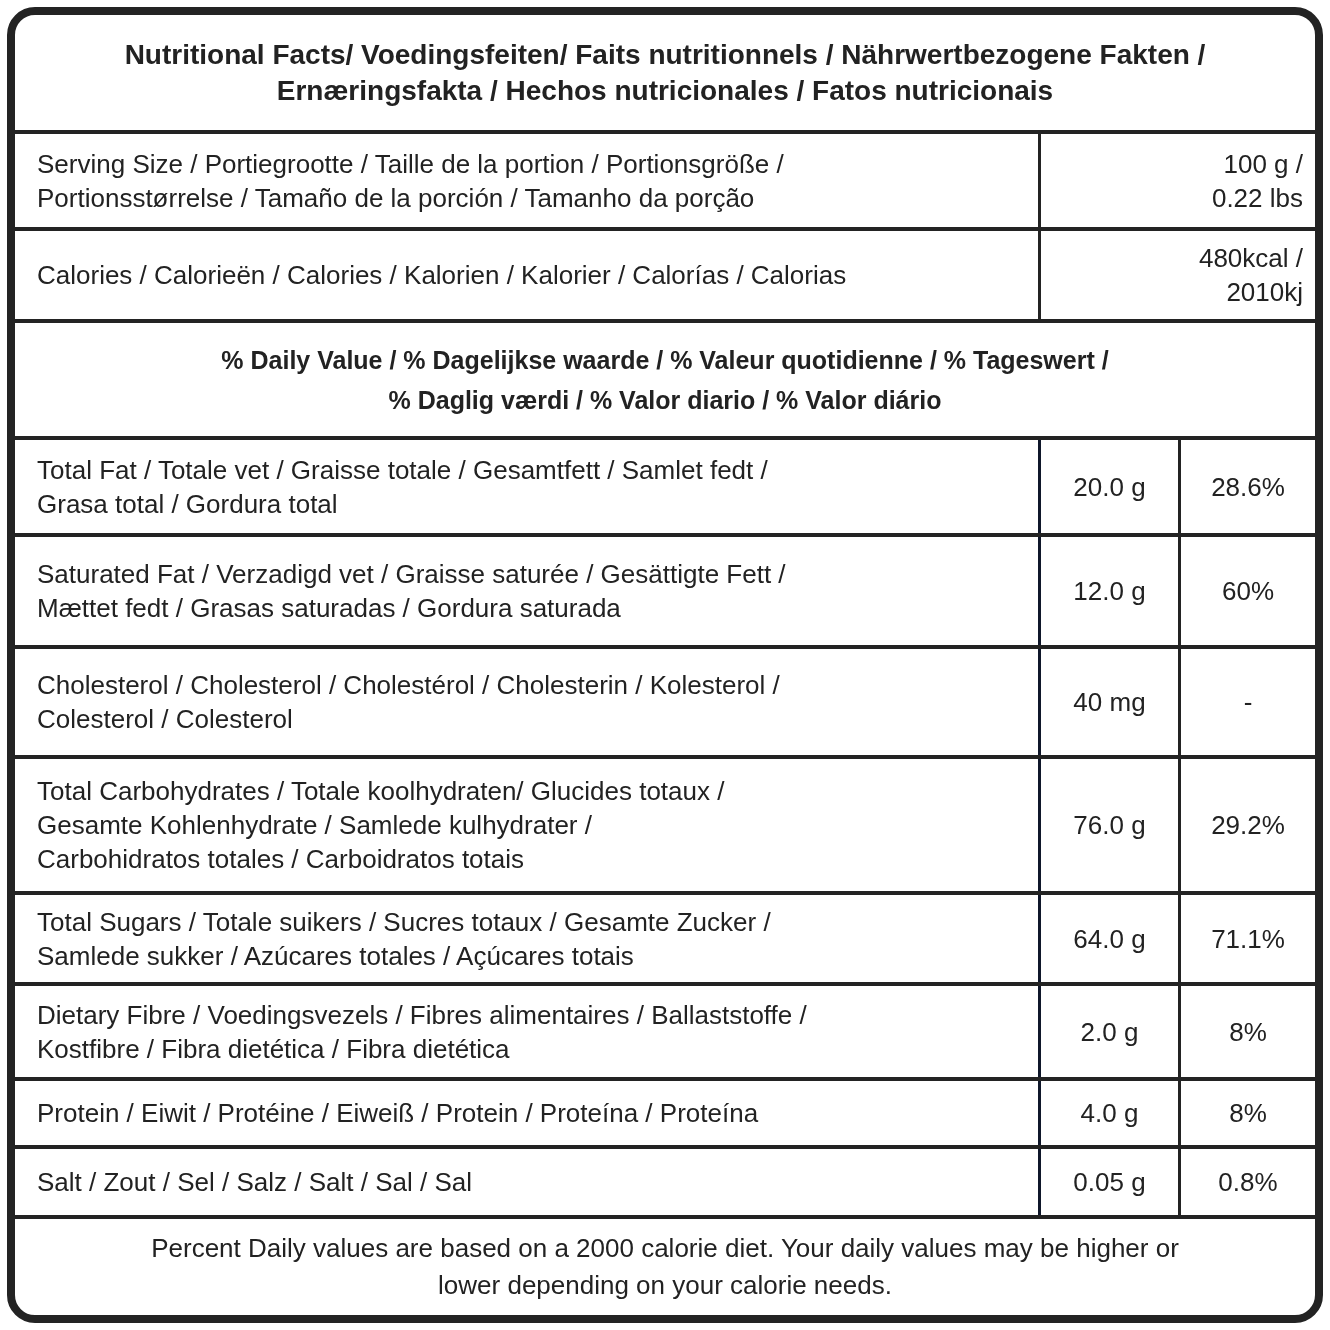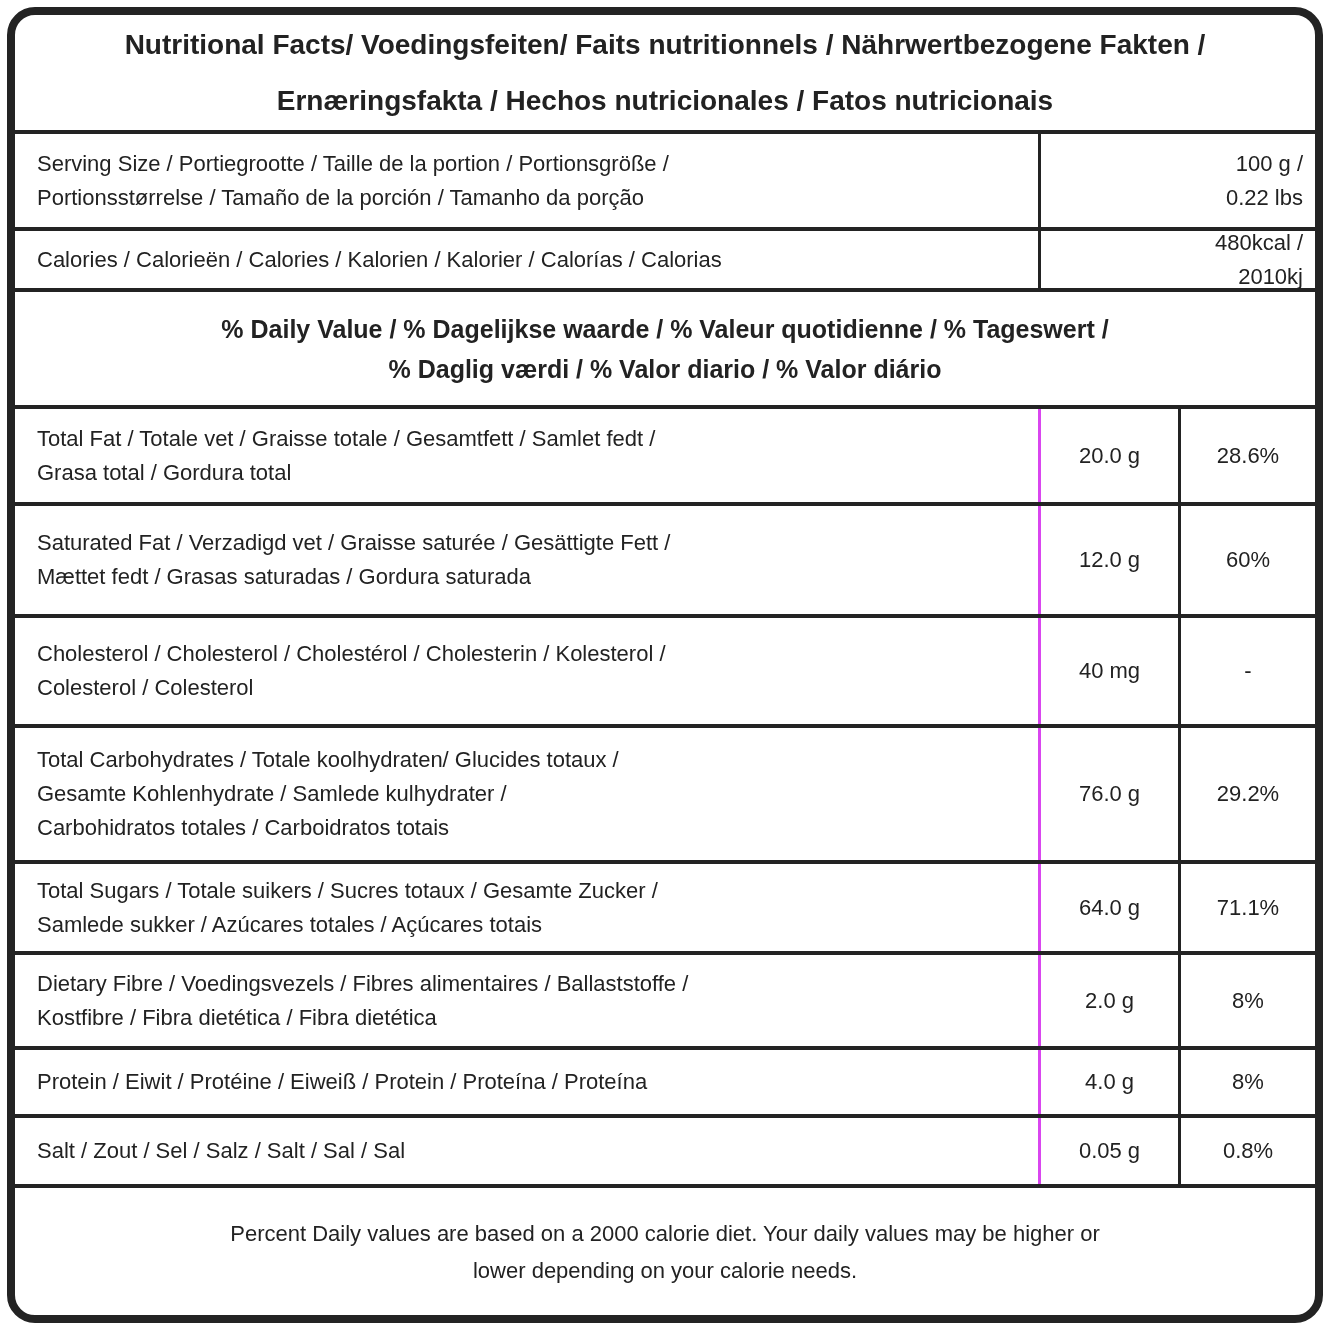--- a/index.html
+++ b/index.html
@@ -24,66 +24,66 @@
     display: flex;
     flex-shrink: 0;
     border-top: 4px solid #232323;
     align-items: stretch;
   }
   .row.first { border-top: none; }
   .cell {
     display: flex;
     align-items: center;
     white-space: pre-line;
-    font-size: 22px;
+    font-size: 26px;
     line-height: 34px;
   }
   .label-cell {
     flex: 1 1 auto;
     justify-content: flex-start;
     text-align: left;
     padding: 6px 8px 6px 22px;
   }
   .value-cell {
     width: 277px;
     flex-shrink: 0;
     border-left: 3px solid #232323;
     justify-content: flex-end;
     text-align: right;
     padding: 4px 12px 4px 6px;
   }
   .amount-cell {
     width: 140px;
     flex-shrink: 0;
-    border-left: 3px solid #d946ef;
+    border-left: 3px solid #0f172a;
     justify-content: center;
     text-align: center;
     padding: 4px 16px;
   }
   .percent-cell {
     width: 137px;
     flex-shrink: 0;
     border-left: 3px solid #232323;
     justify-content: center;
     text-align: center;
     padding: 0 4px;
   }
   .full-cell {
     flex: 1 1 auto;
     justify-content: center;
     text-align: center;
     padding: 6px 10px;
   }
   .bold { font-weight: bold; }
   .title-row    { height: 115px; }
-  .title-row .cell { font-size: 28px; line-height: 56px; }
+  .title-row .cell { font-size: 28px; line-height: 36px; }
   .dv-row       { height: 117px; }
   .dv-row .cell { font-size: 25px; line-height: 40px; }
   .serving-row  { height: 97px;  }
-  .calories-row { height: 61px;  }
+  .calories-row { height: 92px;  }
   .fat-row      { height: 97px;  }
   .satfat-row   { height: 112px; }
   .chol-row     { height: 110px; }
   .carb-row     { height: 136px; }
   .sugar-row    { height: 91px;  }
   .fibre-row    { height: 95px;  }
   .protein-row  { height: 68px;  }
   .salt-row     { height: 70px;  }
   .footer-row   { flex: 1 1 auto; }
   .footer-row .cell { line-height: 37px; }

